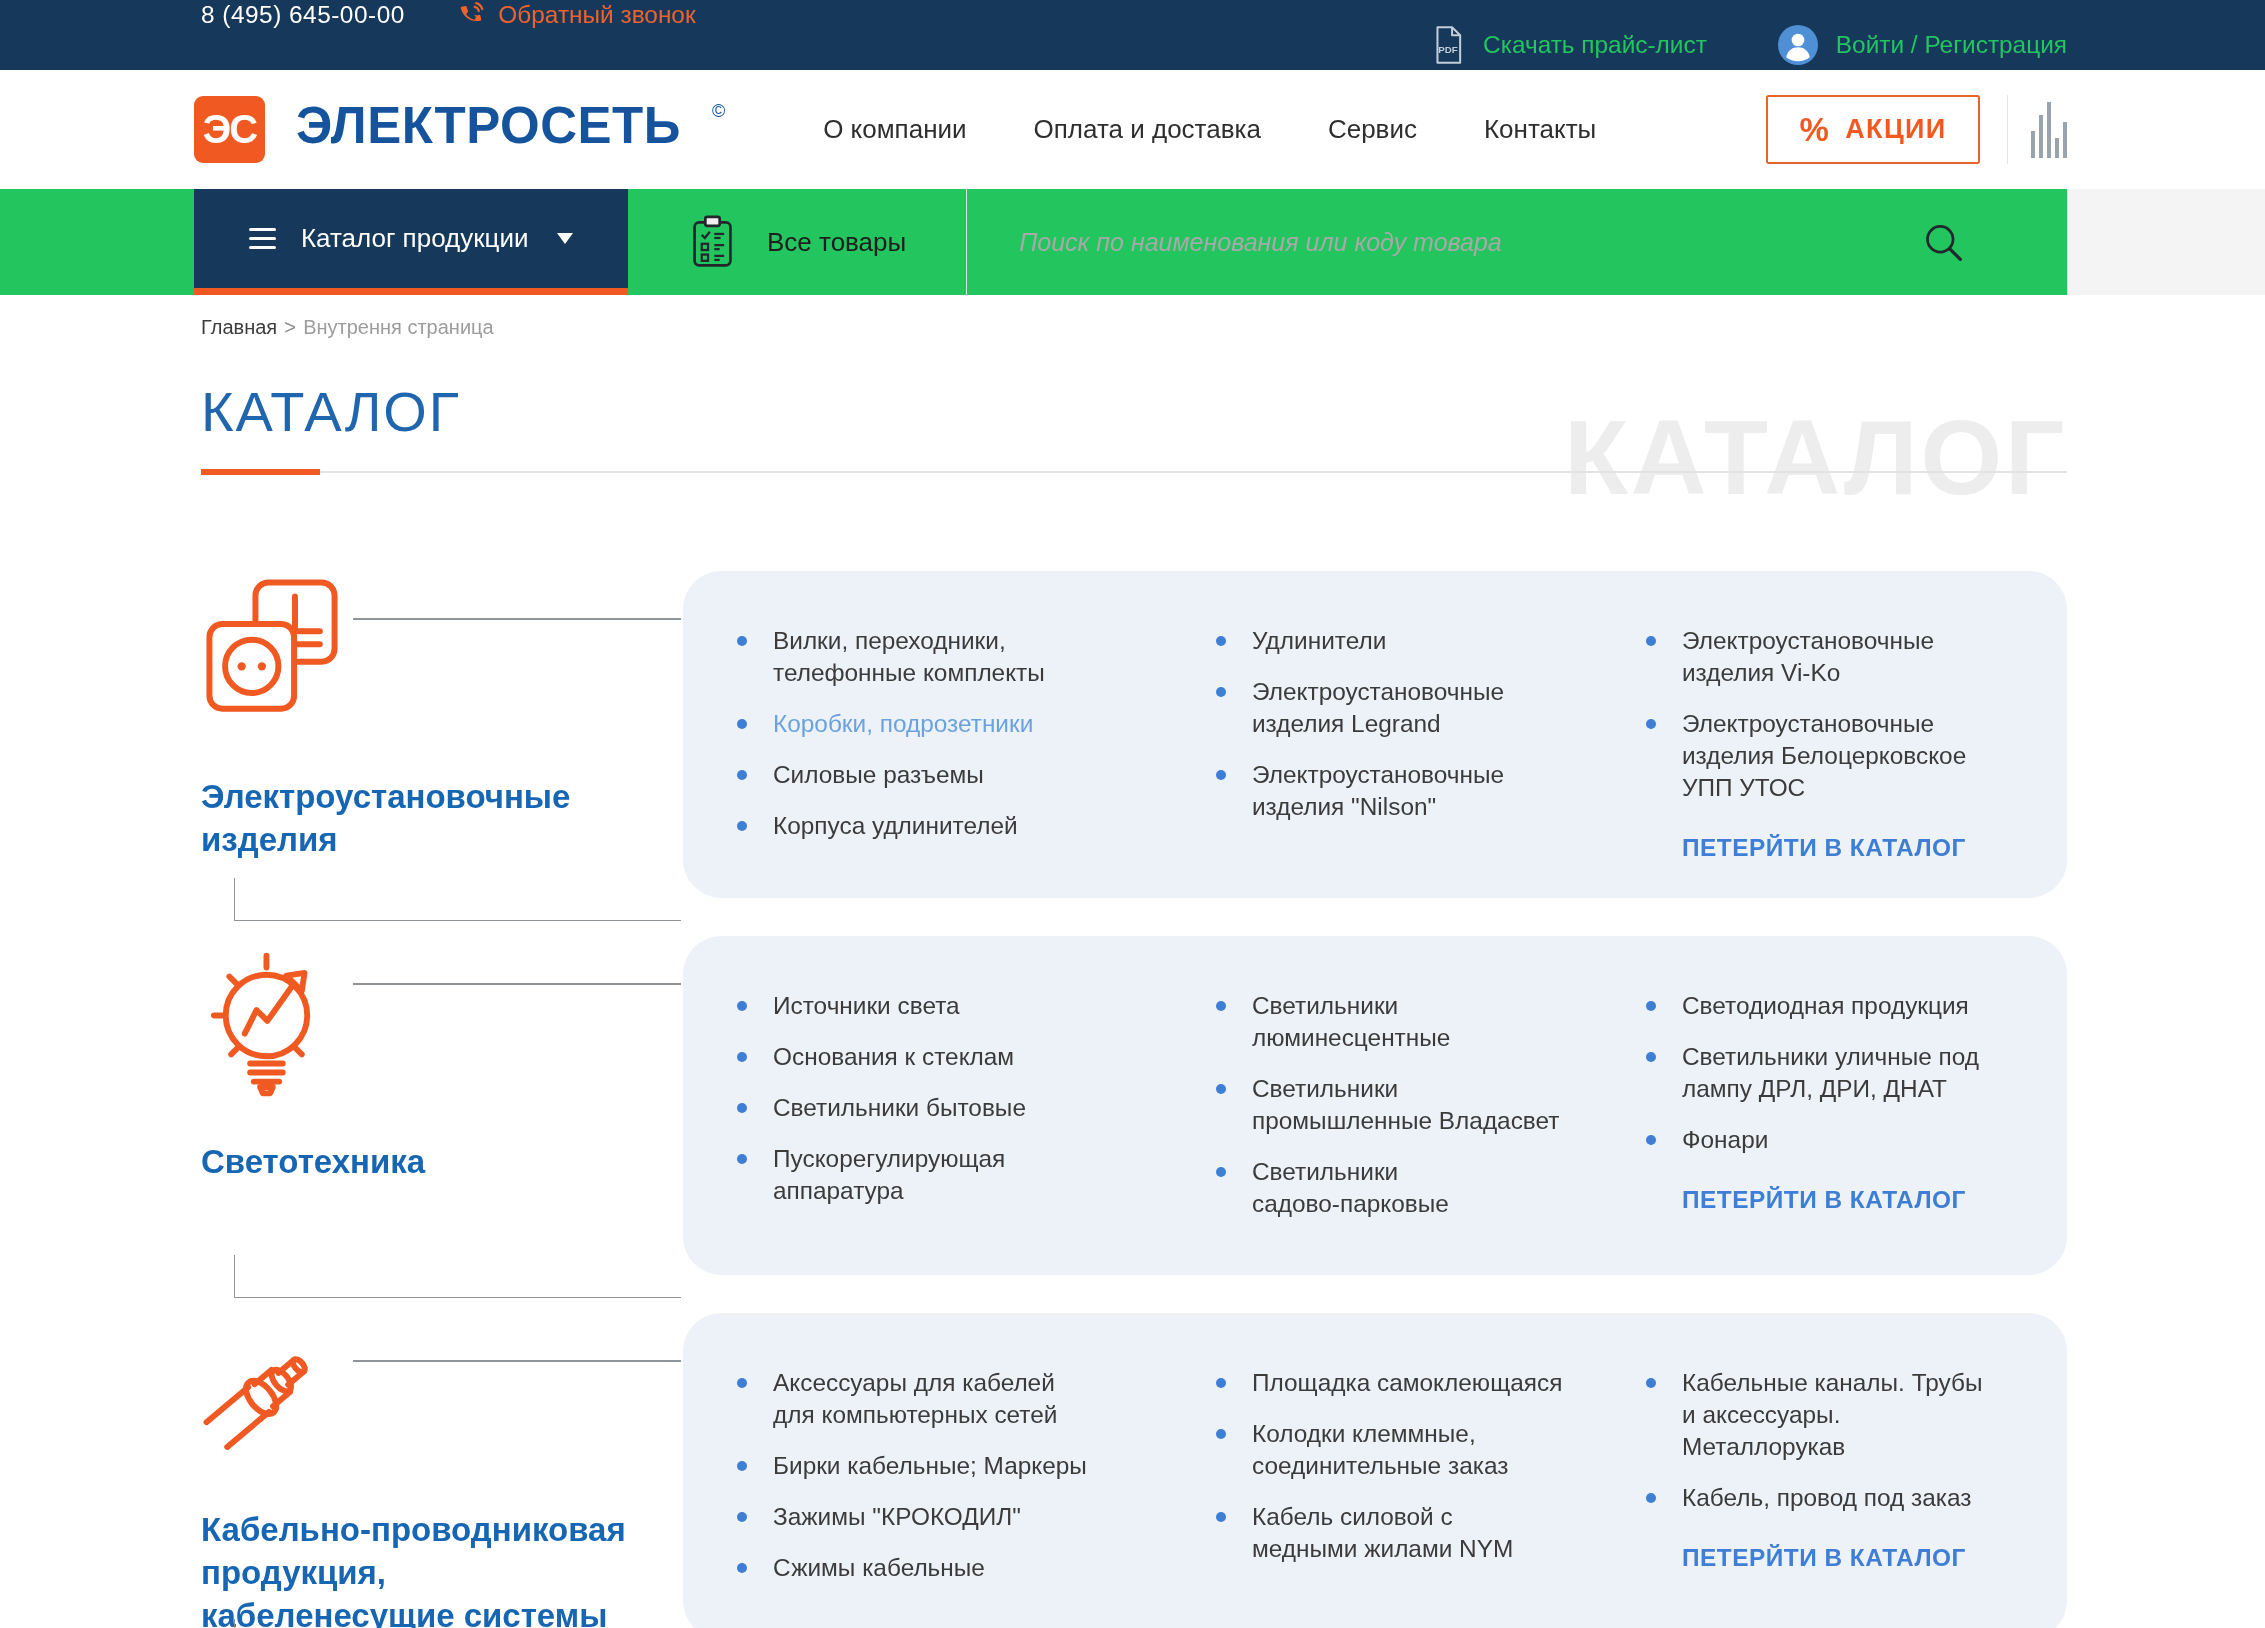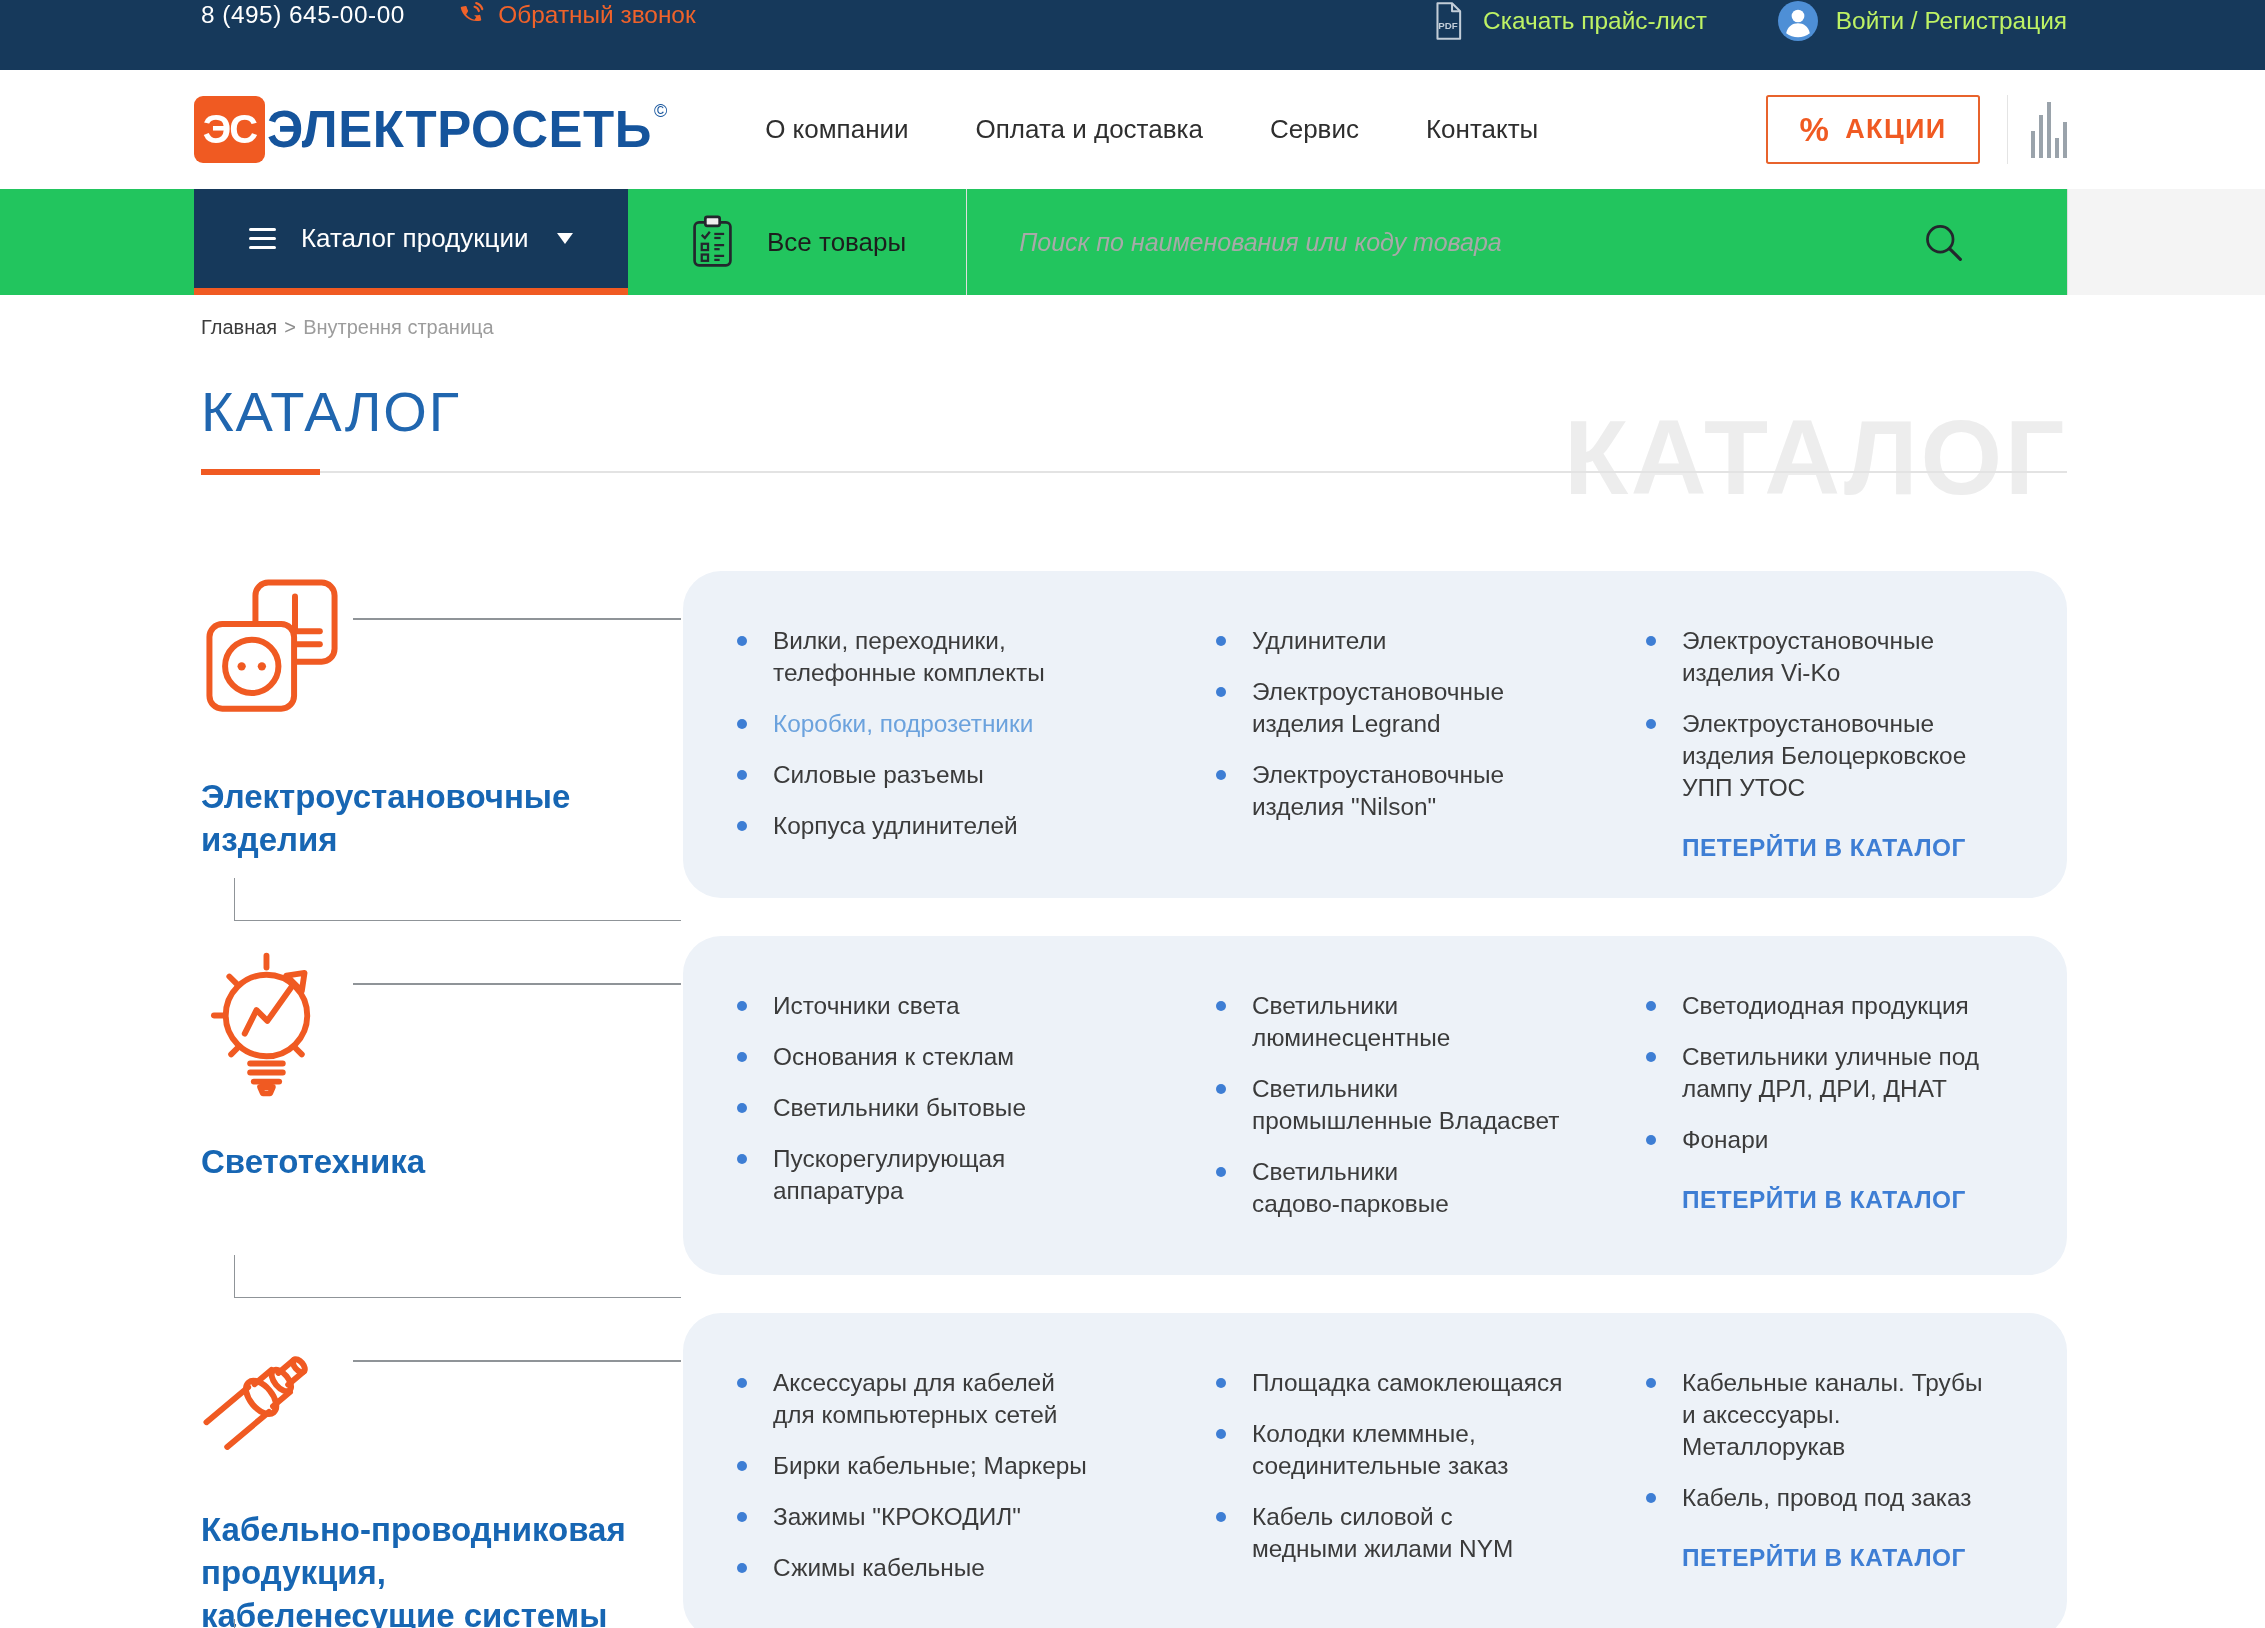--- a/index.html
+++ b/index.html
@@ -6,26 +6,26 @@
   body { font-family:"Liberation Sans","DejaVu Sans",sans-serif; background:#fff; }
   .page { position:relative; width:2265px; height:1628px; background:#fff; overflow:hidden; }
 
   
   .topbar { height:70px; background:#16395B; display:flex; align-items:flex-start;
             padding:0 198px 0 201px; box-sizing:border-box; }
   .topbar-left { display:flex; align-items:center; gap:51px; }
   .phone-number { color:#FFFFFF; font-size:24.4px; letter-spacing:0.5px; cursor:pointer; }
   .callback { display:flex; align-items:center; gap:13.6px; color:#F0622A; font-size:24.4px; cursor:pointer; }
   .topbar-right { margin-left:auto; display:flex; align-items:center; gap:71px; }
-  .tb-link { display:flex; align-items:center; gap:18px; color:#bef264; font-size:24.4px; cursor:pointer; }
+  .tb-link { display:flex; align-items:center; gap:18px; color:#22c55e; font-size:24.4px; cursor:pointer;margin-top:24px; }
 
   
   .header { height:119px; display:flex; align-items:center; padding:0 198px 0 194px;
             box-sizing:border-box; background:#fff; }
-  .logo { display:flex; align-items:center; gap:2px; cursor:pointer; }
+  .logo { display:flex; align-items:flex-start; gap:31px; cursor:pointer; }
   .logo-mark { width:71px; height:67px; background:#F05A22; border-radius:9px; color:#fff;
                font-weight:bold; font-size:40px; letter-spacing:-1.8px;
                display:flex; align-items:center; justify-content:center; }
   .logo-text { color:#15549C; font-weight:bold; font-size:51px; letter-spacing:0.5px; }
   .logo-copy { color:#15549C; font-size:18px; align-self:flex-start; margin-top:5.4px; }
   .main-nav { display:flex; gap:67px; margin-left:98px; }
   .nav-link { font-size:26px; color:#2E2E2E; cursor:pointer; white-space:nowrap; }
   .promo-button { margin-left:auto; border:2.7px solid #E8632C; border-radius:2.7px; background:#fff;
                   display:flex; align-items:center; gap:16.3px; padding:0 31px; height:69px;
                   box-sizing:border-box; cursor:pointer; }

